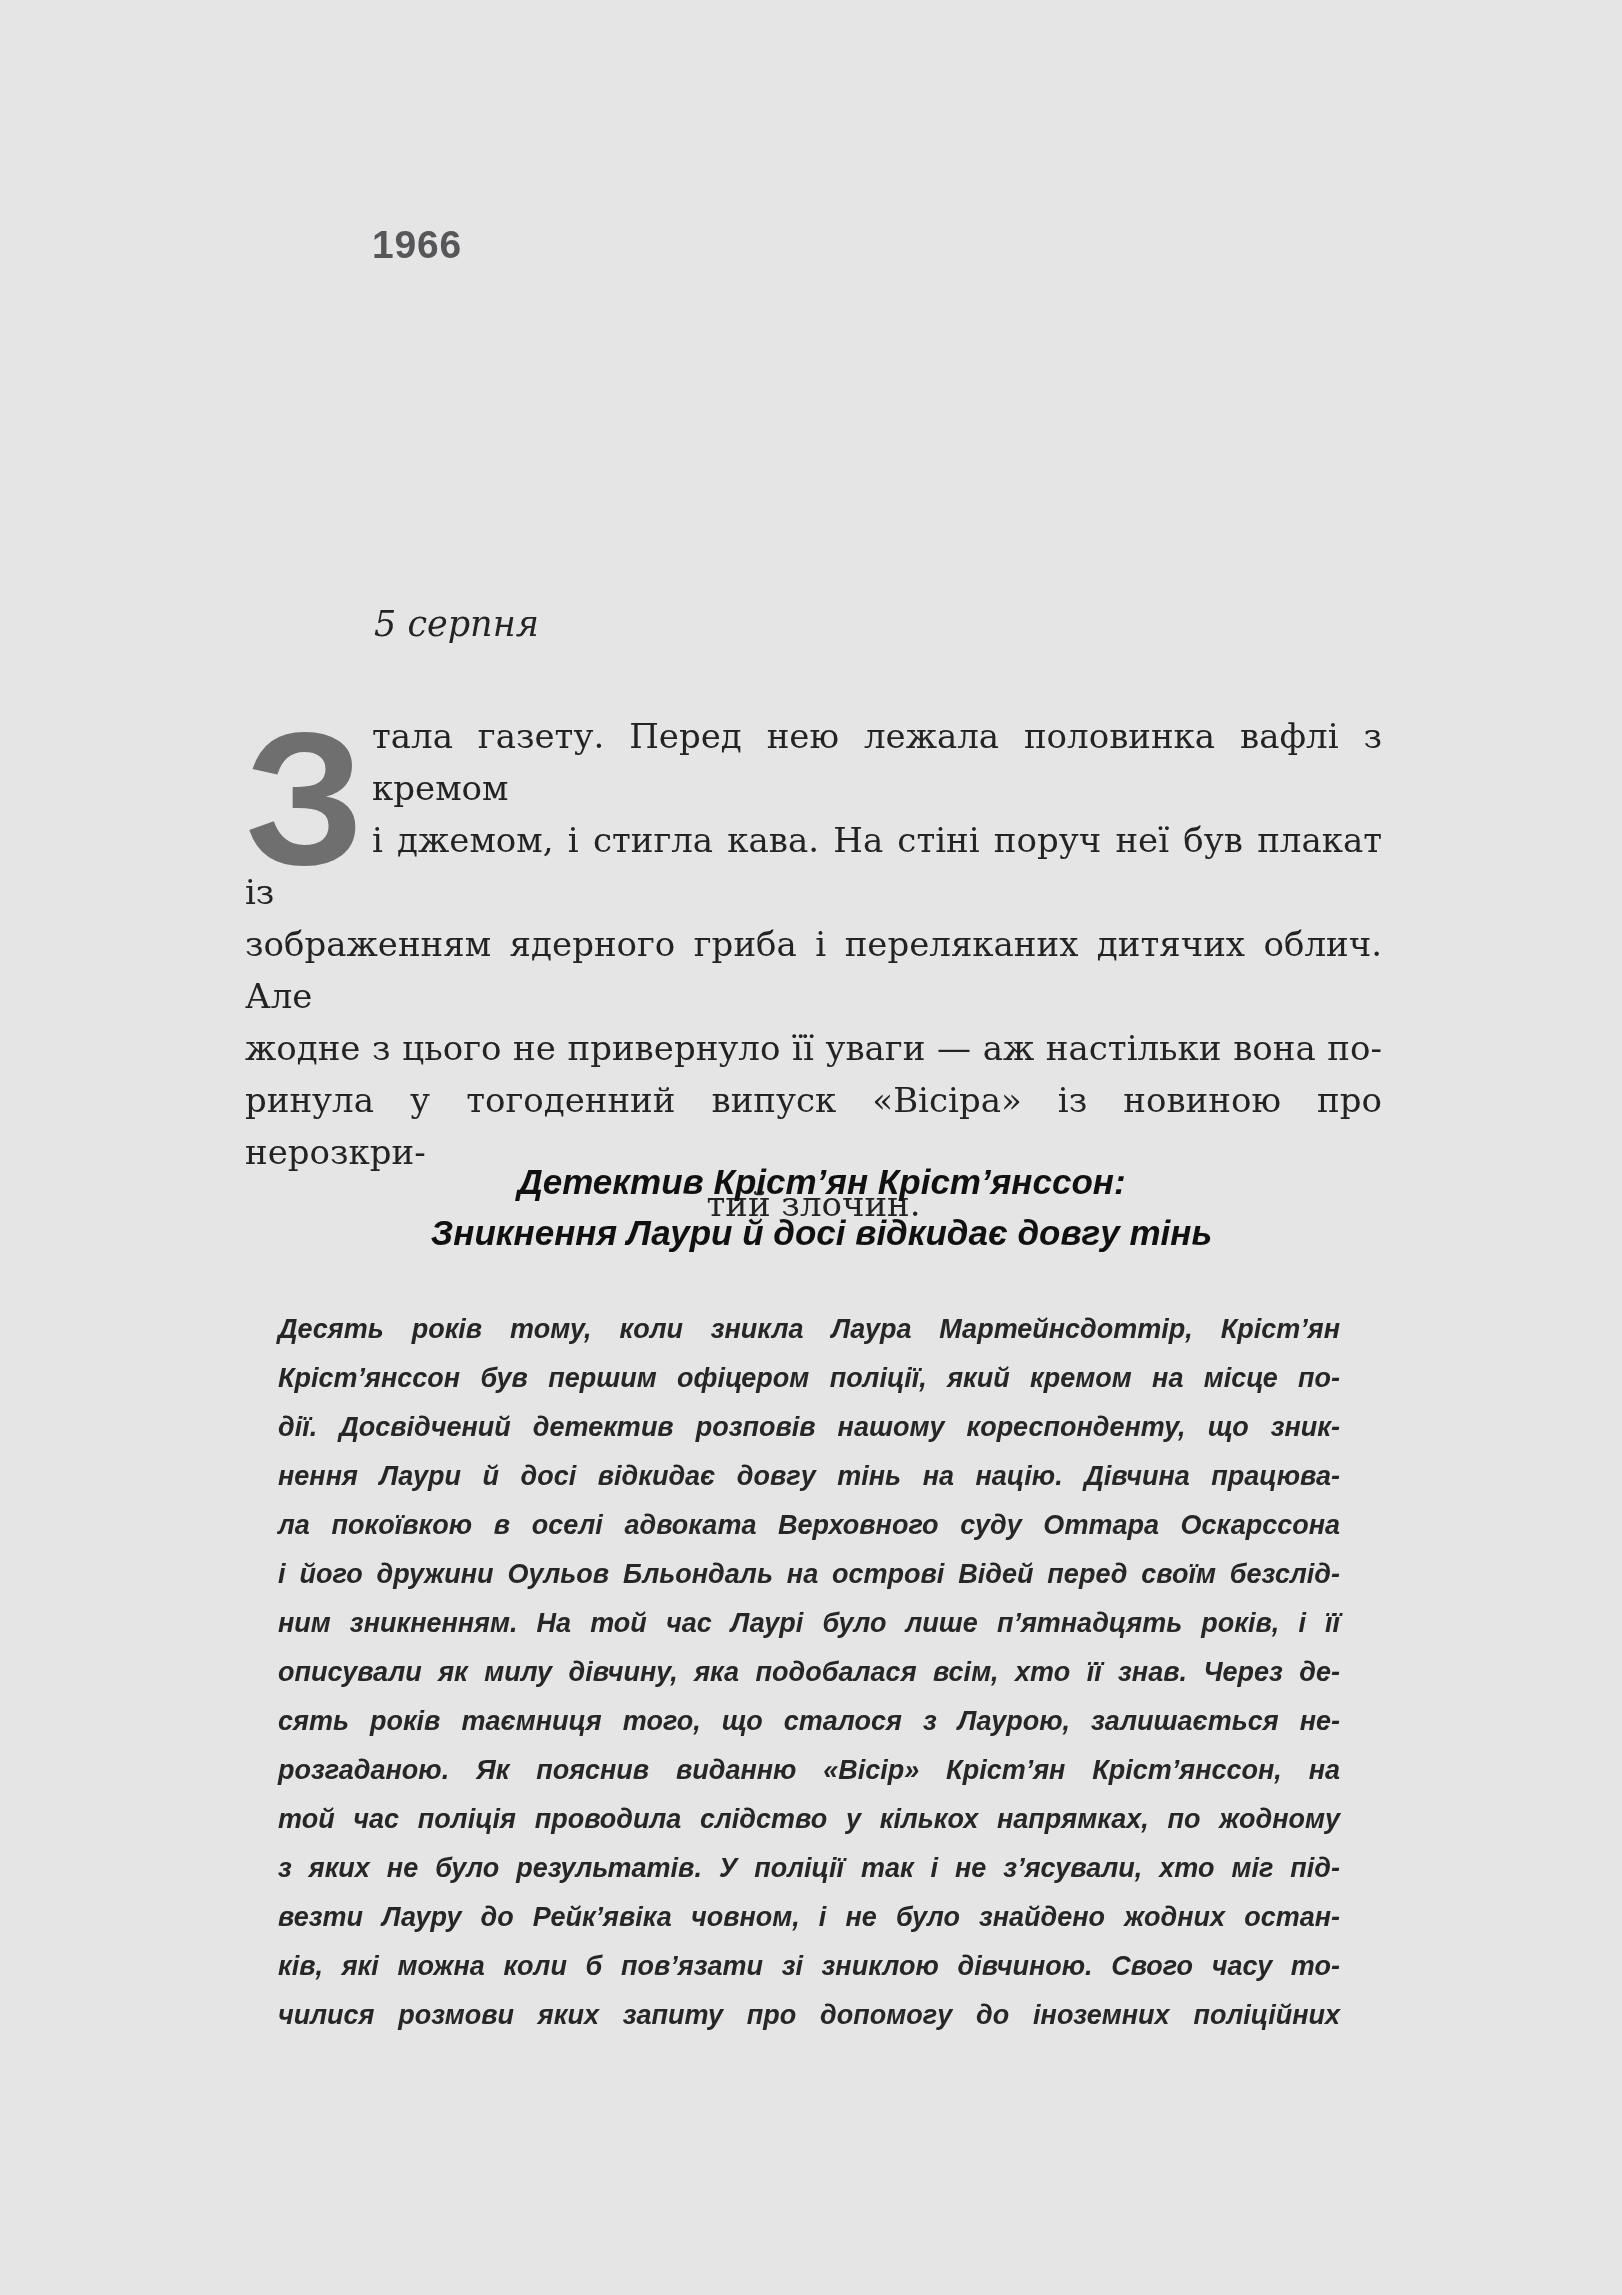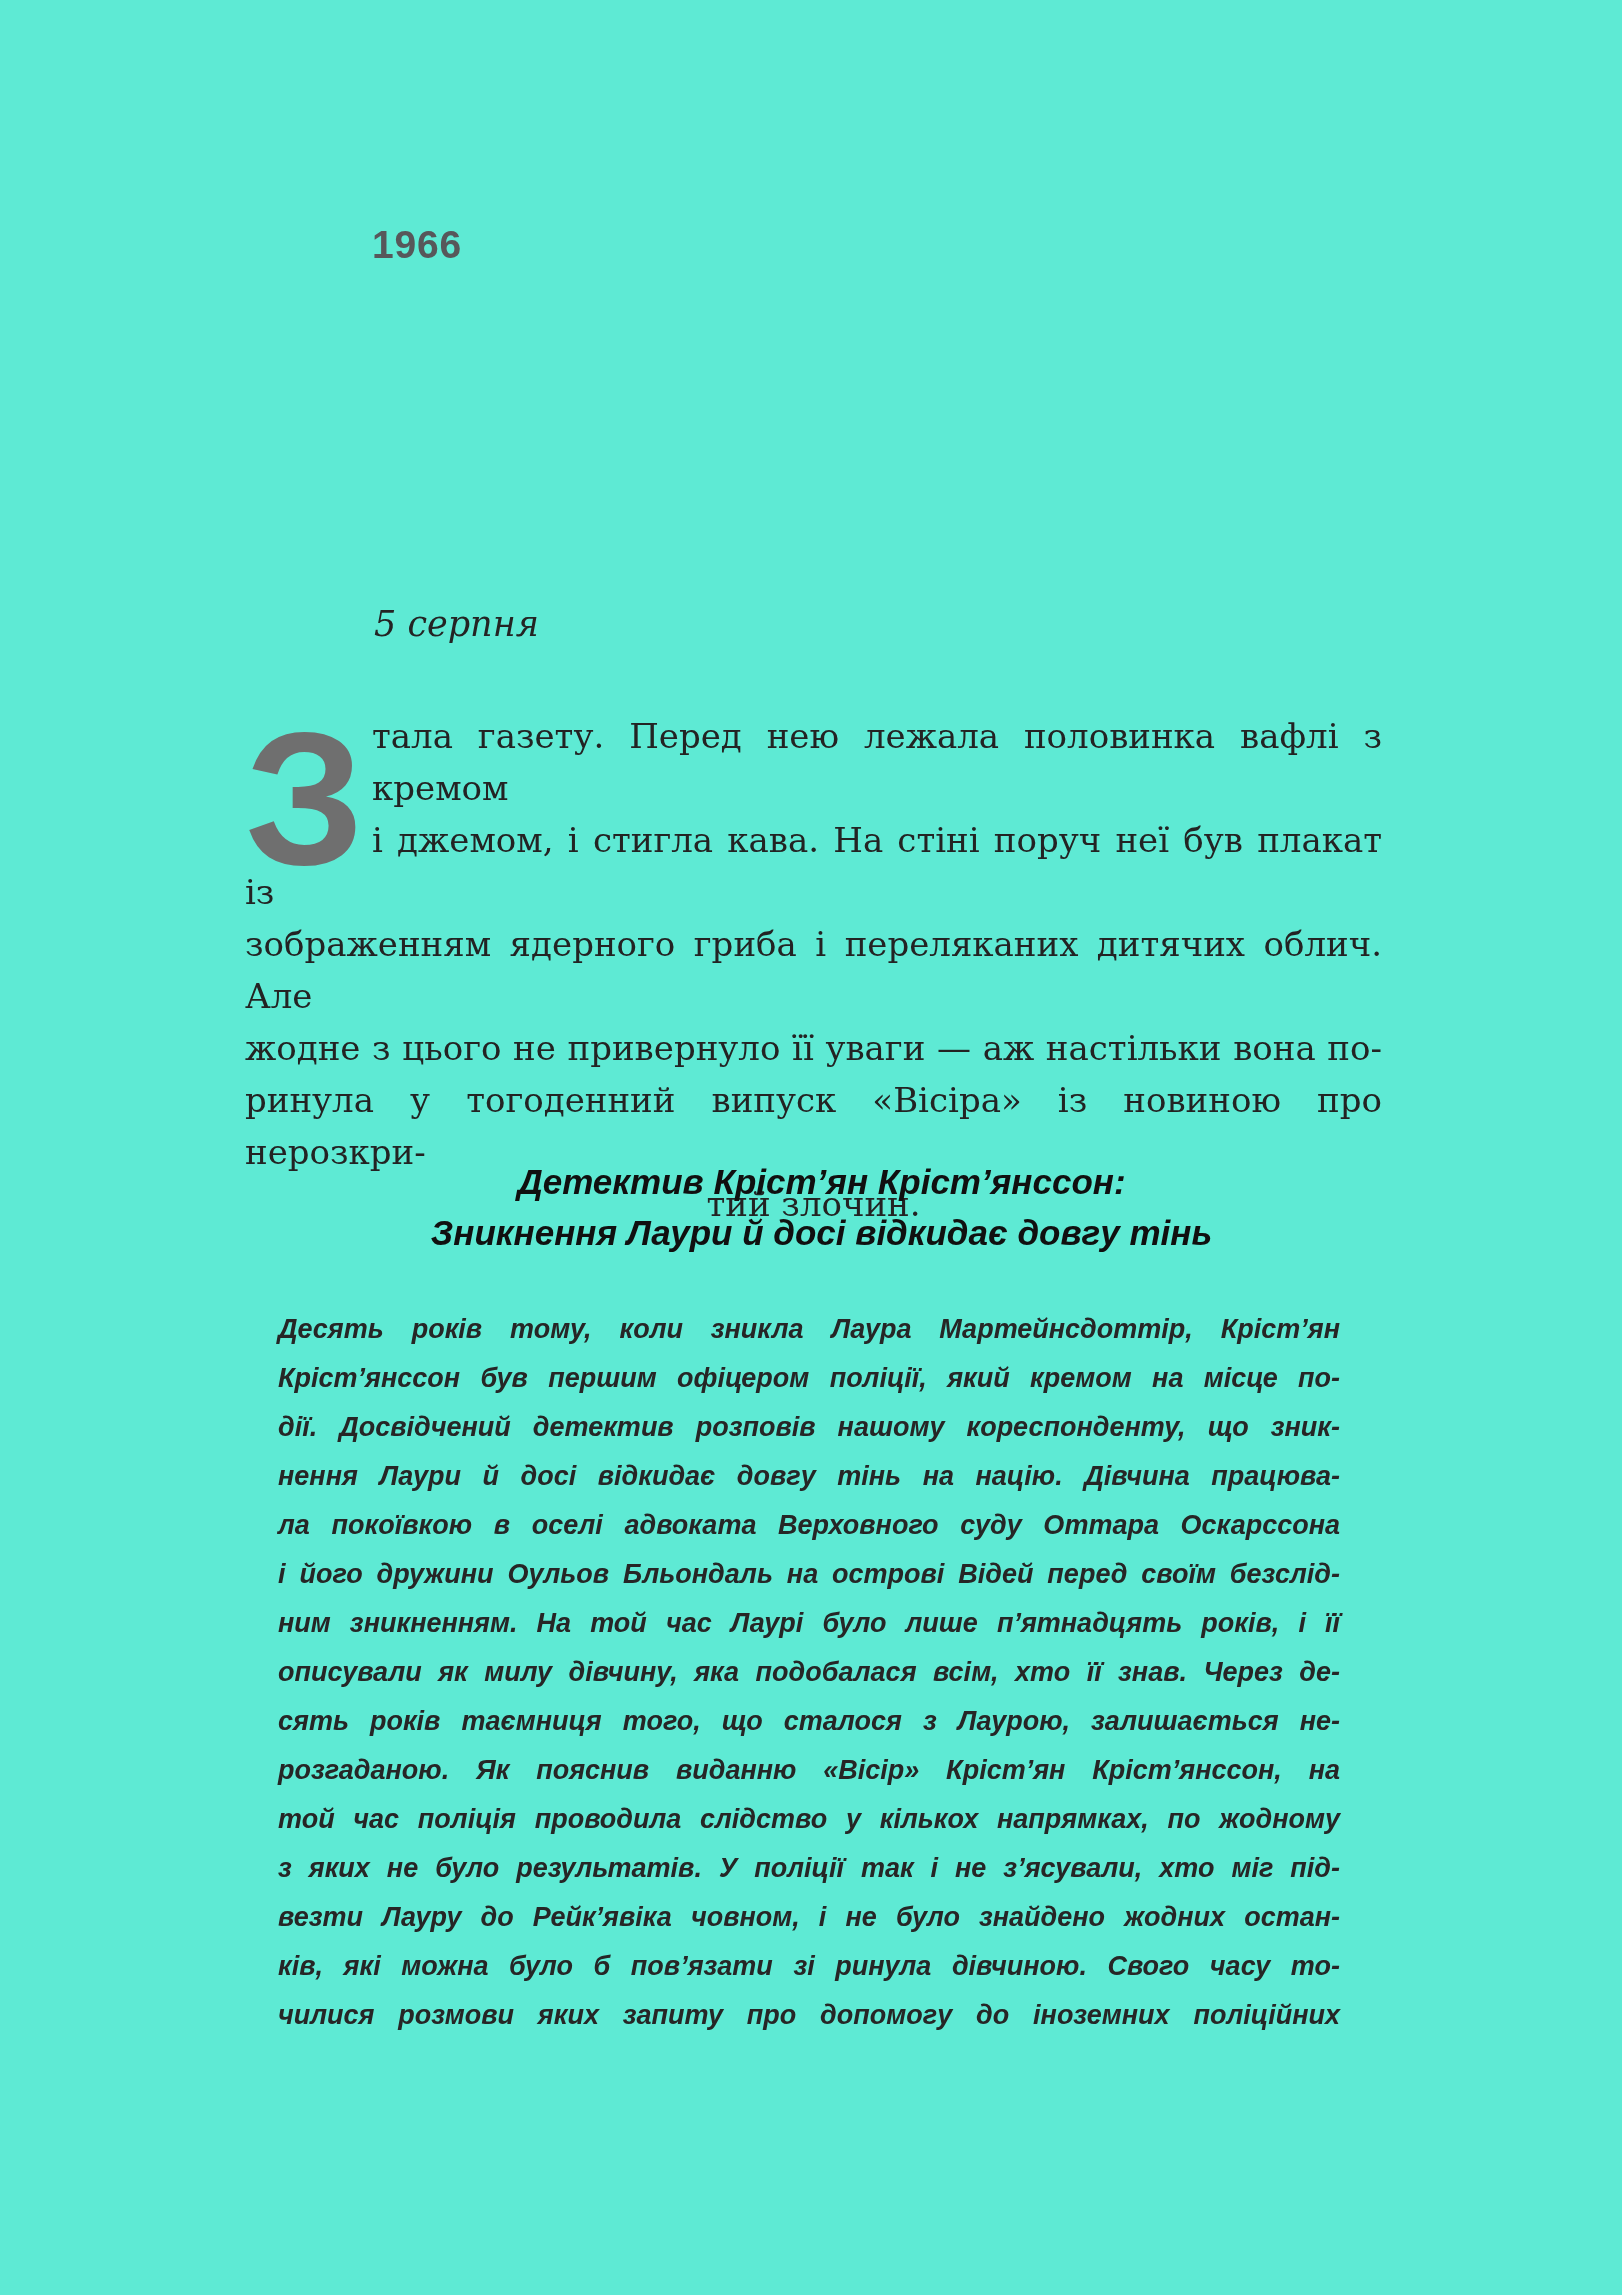--- a/index.html
+++ b/index.html
@@ -1,20 +1,20 @@
 <!DOCTYPE html>
 <html style="font-size:13.5px"><head>
 <meta charset="utf-8">
 <style>
   html, body { margin: 0; padding: 0; background: #ffffff; }
   .page {
     position: relative;
     width: 1623px;
     height: 2295px;
-    background: #5eead4;
+    background: #e5e5e5;
     overflow: hidden;
     color: #222222;
   }
   .chapter-year {
     position: absolute;
     left: 372px;
     top: 225px;
     font-family: "Liberation Sans", sans-serif;
     font-weight: bold;
     font-size: 39px;
@@ -117,18 +117,18 @@
       <div class="tline just">нення Лаури й досі відкидає довгу тінь на націю. Дівчина працюва-</div>
       <div class="tline just">ла покоївкою в оселі адвоката Верховного суду Оттара Оскарссона</div>
       <div class="tline just">і його дружини Оульов Бльондаль на острові Відей перед своїм безслід-</div>
       <div class="tline just">ним зникненням. На той час Лаурі було лише п’ятнадцять років, і її</div>
       <div class="tline just">описували як милу дівчину, яка подобалася всім, хто її знав. Через де-</div>
       <div class="tline just">сять років таємниця того, що сталося з Лаурою, залишається не-</div>
       <div class="tline just">розгаданою. Як пояснив виданню «Вісір» Кріст’ян Кріст’янссон, на</div>
       <div class="tline just">той час поліція проводила слідство у кількох напрямках, по жодному</div>
       <div class="tline just">з яких не було результатів. У поліції так і не з’ясували, хто міг під-</div>
       <div class="tline just">везти Лауру до Рейк’явіка човном, і не було знайдено жодних остан-</div>
-      <div class="tline just">ків, які можна було б пов’язати зі ринула дівчиною. Свого часу то-</div>
+      <div class="tline just">ків, які можна коли б пов’язати зі зниклою дівчиною. Свого часу то-</div>
       <div class="tline just">чилися розмови яких запиту про допомогу до іноземних поліційних</div>
     </div>
 
 </div>
 
 
 </body></html>

